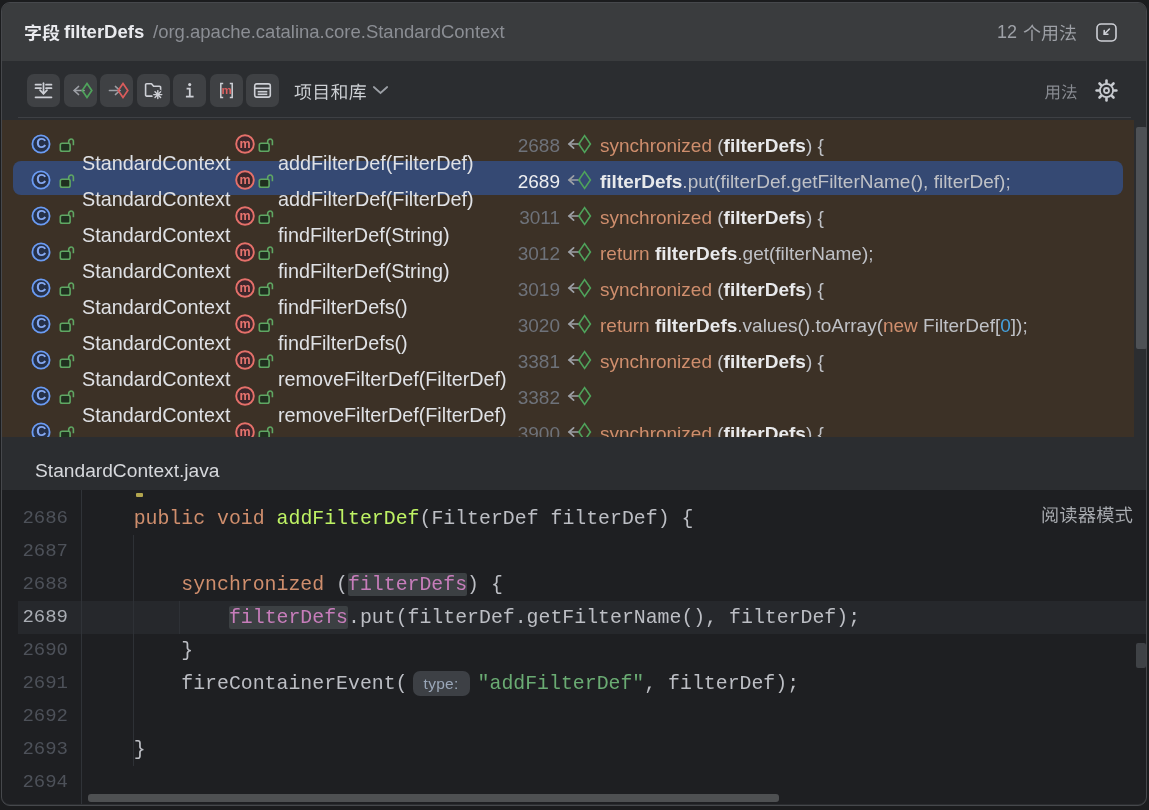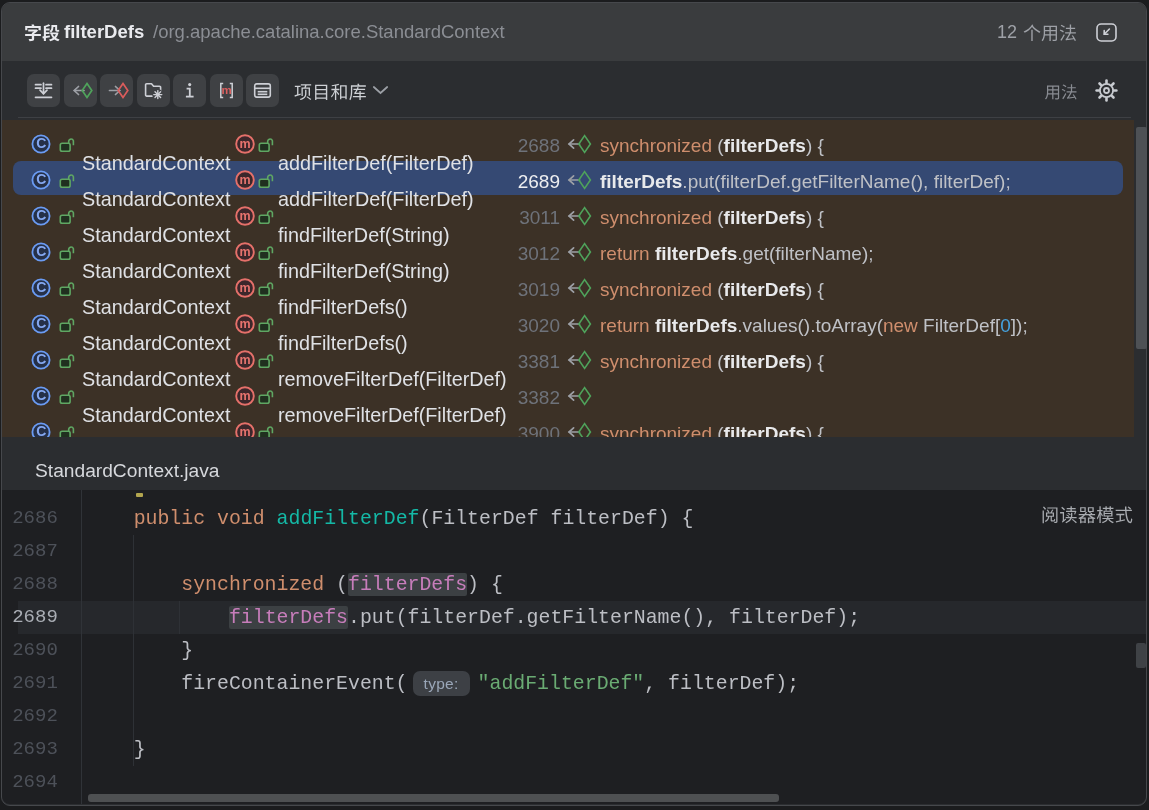--- a/index.html
+++ b/index.html
@@ -28,26 +28,26 @@
 #lthumb { position:absolute; left:1136px; top:127px; width:11px; height:222px;
   background:#4E5155; border-radius:2px; }
 #phead { position:absolute; left:2px; top:437px; width:1144px; height:53px; background:#2B2D30; }
 .ptxt { position:absolute; left:33px; top:7px; line-height:53px; font-size:19.2px;
   color:#D6D8DC; }
 #editor { position:absolute; left:2px; top:490px; width:1144px; height:314px;
   background:#1E1F22; overflow:hidden; border-radius:0 0 8px 8px; }
 #caretline { position:absolute; left:16px; top:111px; right:0; height:33px; background:#26282C; }
 #gutsep { position:absolute; left:79px; top:0; height:314px; width:1px; background:#303338; }
 .guide { position:absolute; width:1px; background:#2E3136; }
-.gl { position:absolute; left:0; width:66px; height:33px; line-height:33px; text-align:center;
+.gl { position:absolute; left:0; width:66px; height:33px; line-height:33px; text-align:right;
   font-family:"Liberation Mono",monospace; font-size:19px; color:#4D5159; }
 .gl.cur { color:#A9ADB4; }
 .cl { position:absolute; left:84px; height:33px; line-height:33px; white-space:pre;
   font-family:"Liberation Mono",monospace; font-size:19.85px; color:#BCBEC4; }
-.mth { color:#14b8a6;margin-top:45px; }
+.mth { color:#bef264;margin-top:45px; }
 .fld { color:#C77DBB; }
 .str { color:#6AAB73; }
 .fieldbox { background:#3C4043; border-radius:2px; }
 .inlay { display:inline-block; background:#3D4045; border-radius:7px; color:#9AA6B8;
   font-family:"Liberation Sans",sans-serif; font-size:15.5px; line-height:25px; height:25px;
   padding:0 11px; vertical-align:middle; letter-spacing:0.3px; margin-left:5px; margin-right:-4px; }
 .tbtn { position:absolute; top:74px; width:33px; height:33px; background:#3F4144; border-radius:7px; }
 .tbtn svg { position:absolute; left:6px; top:6px; }
 </style></head><body>
 <div id="popup"></div>

